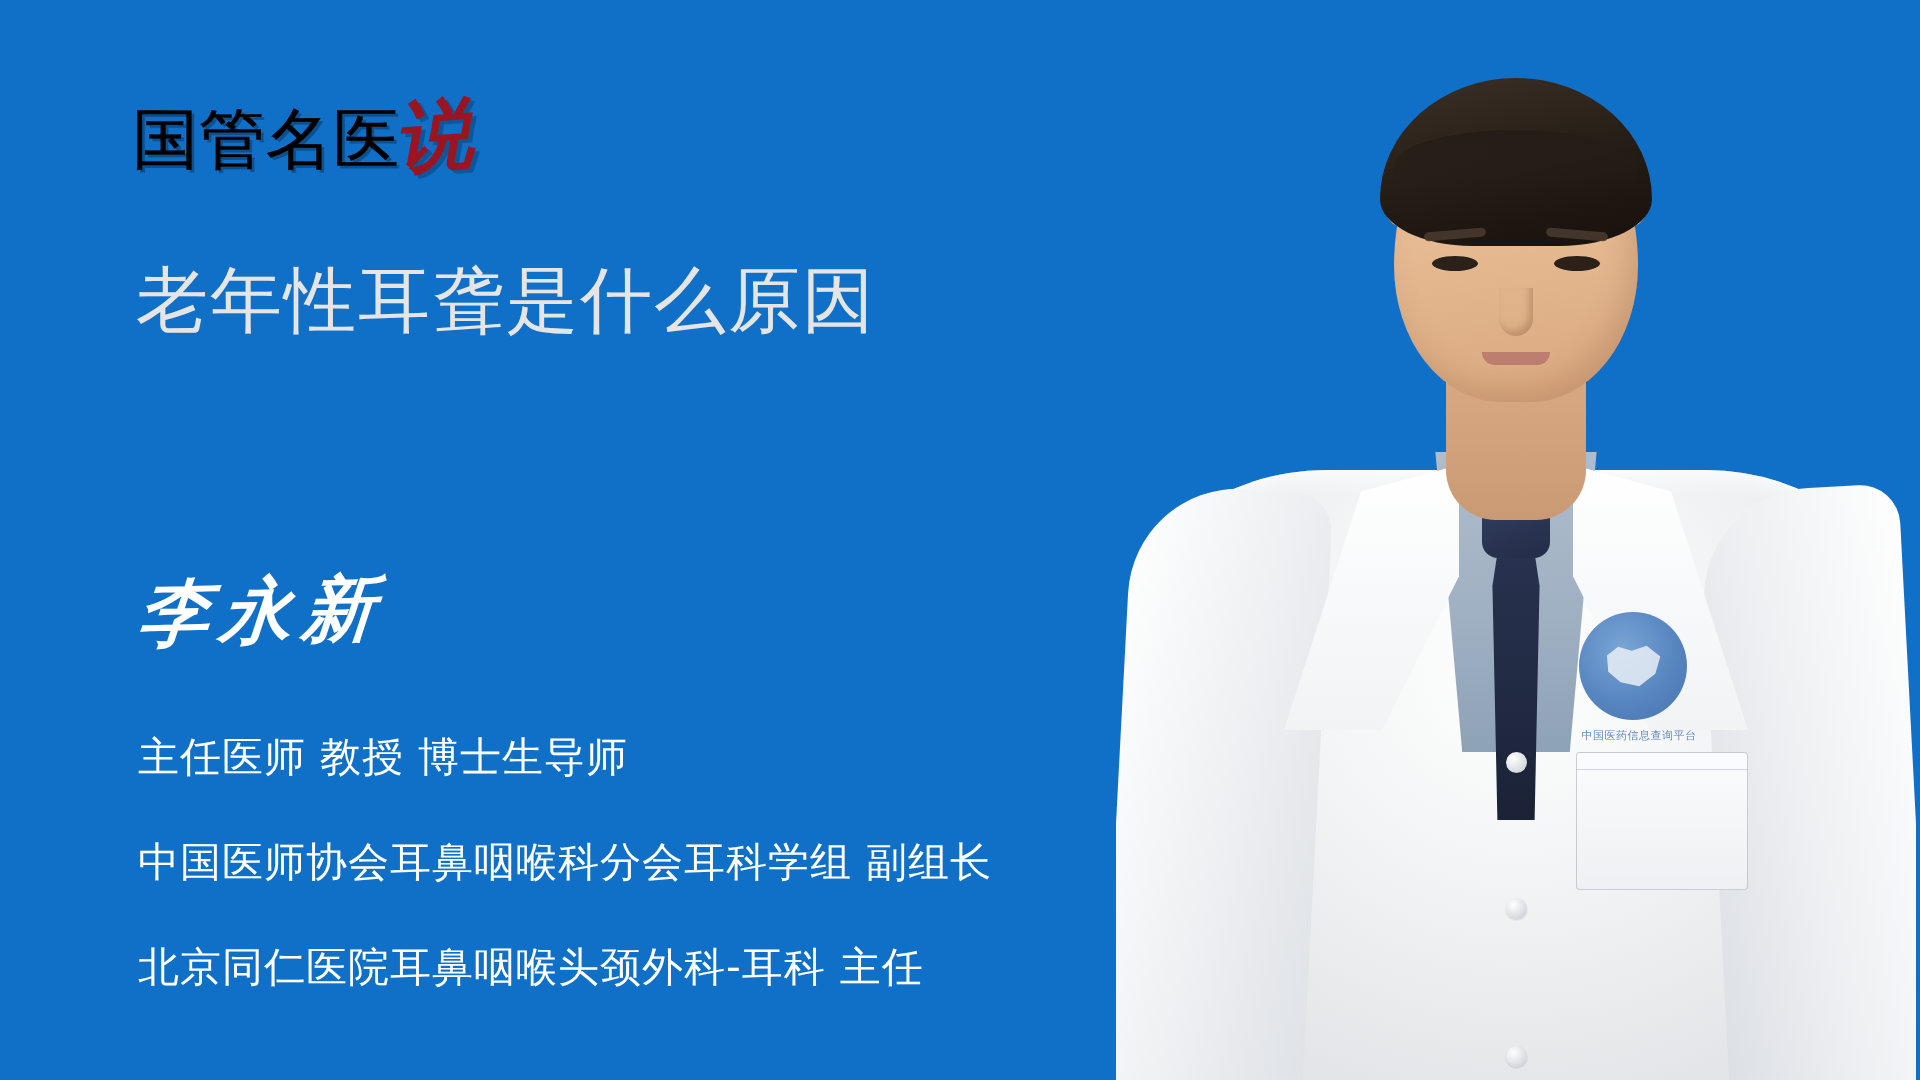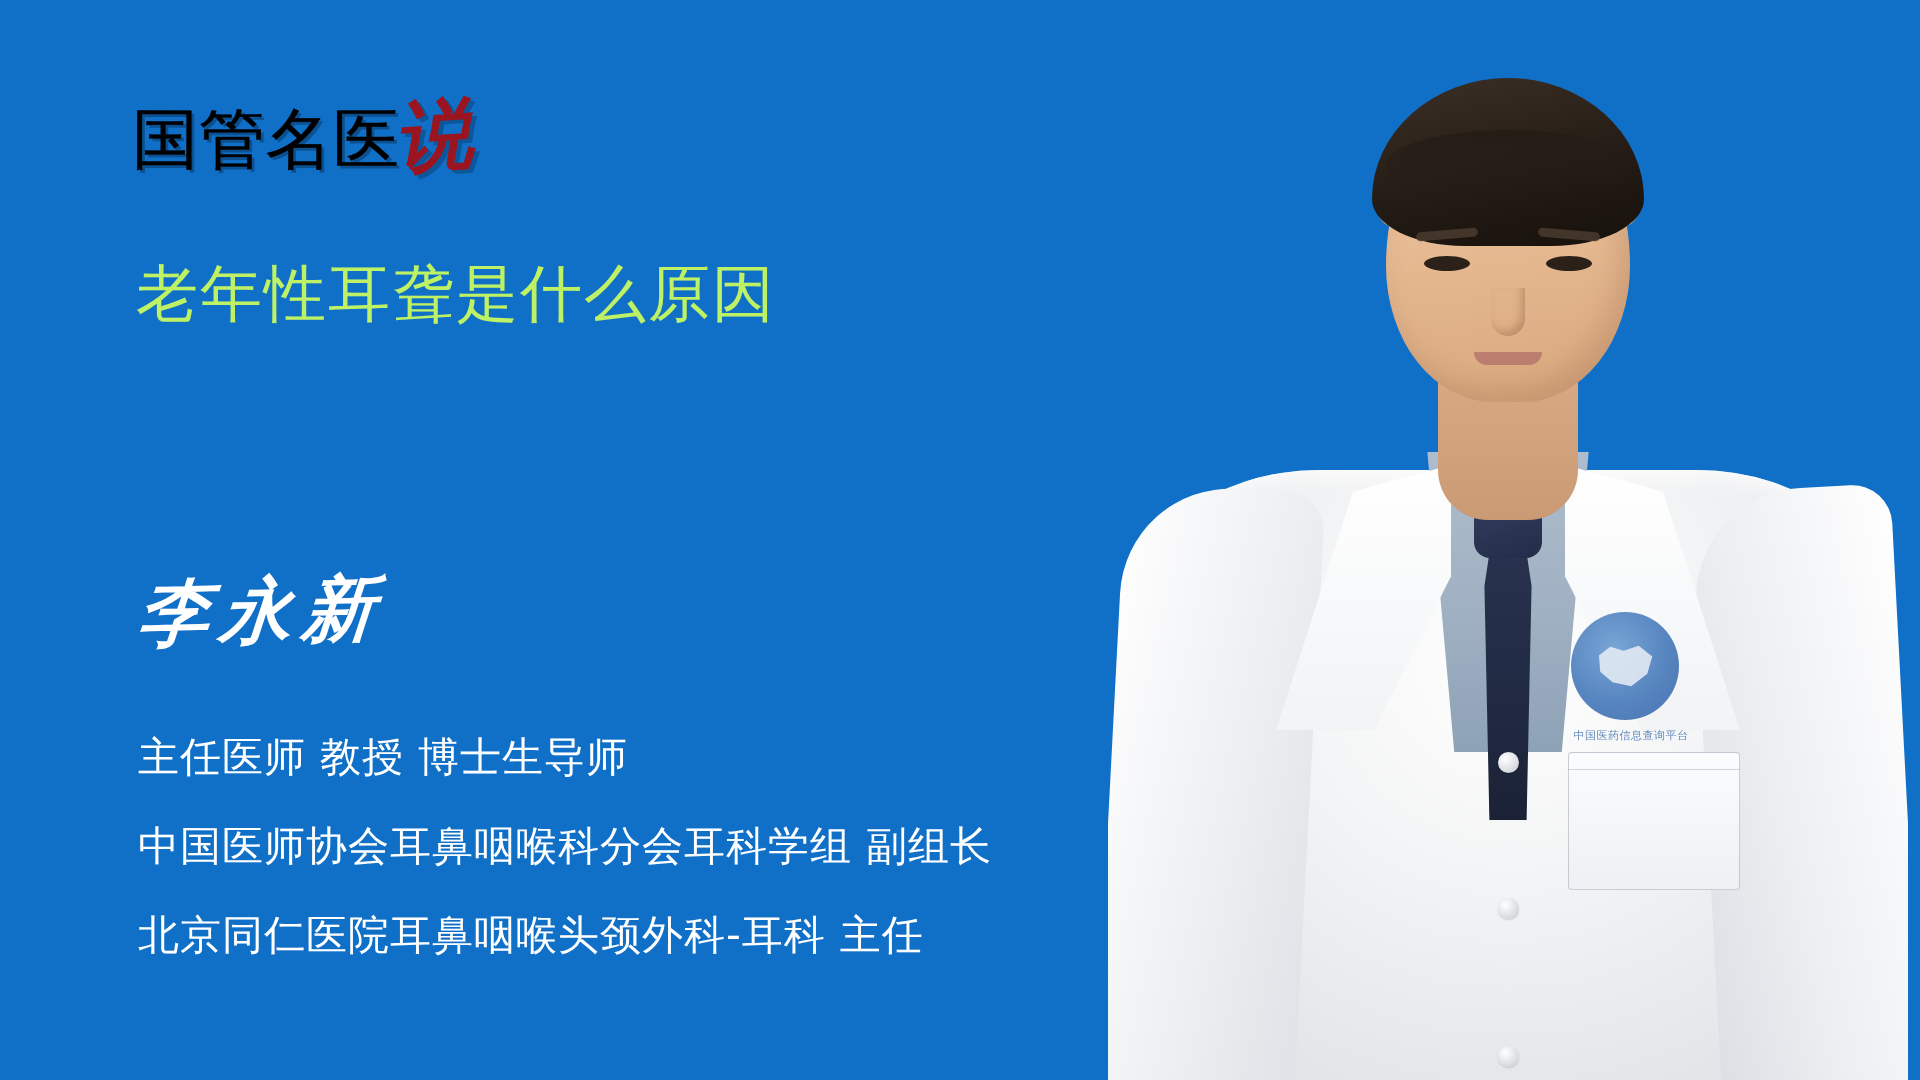--- a/index.html
+++ b/index.html
@@ -47,22 +47,22 @@
     display:inline-block;
   }
 
   
   .title-block {
     position:absolute;
     left:136px; top:252px;
     width:1020px;
   }
   .title-line {
-    color:#bef264;
-    font-size:62px;
+    color:#e5e5e5;
+    font-size:72px;
     line-height:1.34;
     font-weight:400;
     letter-spacing:2px;
     font-family:"DejaVu Sans","Liberation Sans",sans-serif;
     white-space:nowrap;
   }
 
   
   .signature {
     position:absolute;
@@ -78,36 +78,36 @@
     transform-origin:left center;
     white-space:nowrap;
   }
 
   
   .credentials {
     position:absolute;
     left:138px; top:735px;
     display:flex;
     flex-direction:column;
-    gap:44px;
+    gap:60px;
   }
   .cred-line {
     color:#ffffff;
     font-size:41px;
     line-height:1.1;
     font-weight:400;
     letter-spacing:1px;
     font-family:"DejaVu Sans","Liberation Sans",sans-serif;
     white-space:nowrap;
   }
 
   
   .portrait {
     position:absolute;
-    right:12px; bottom:0;
+    right:4px; bottom:0;
     width:800px; height:1080px;
     overflow:hidden;
   }
   .portrait-inner { position:absolute; inset:0; }
 
   
   .coat {
     position:absolute;
     left:50%; top:470px;
     width:760px; height:640px;

